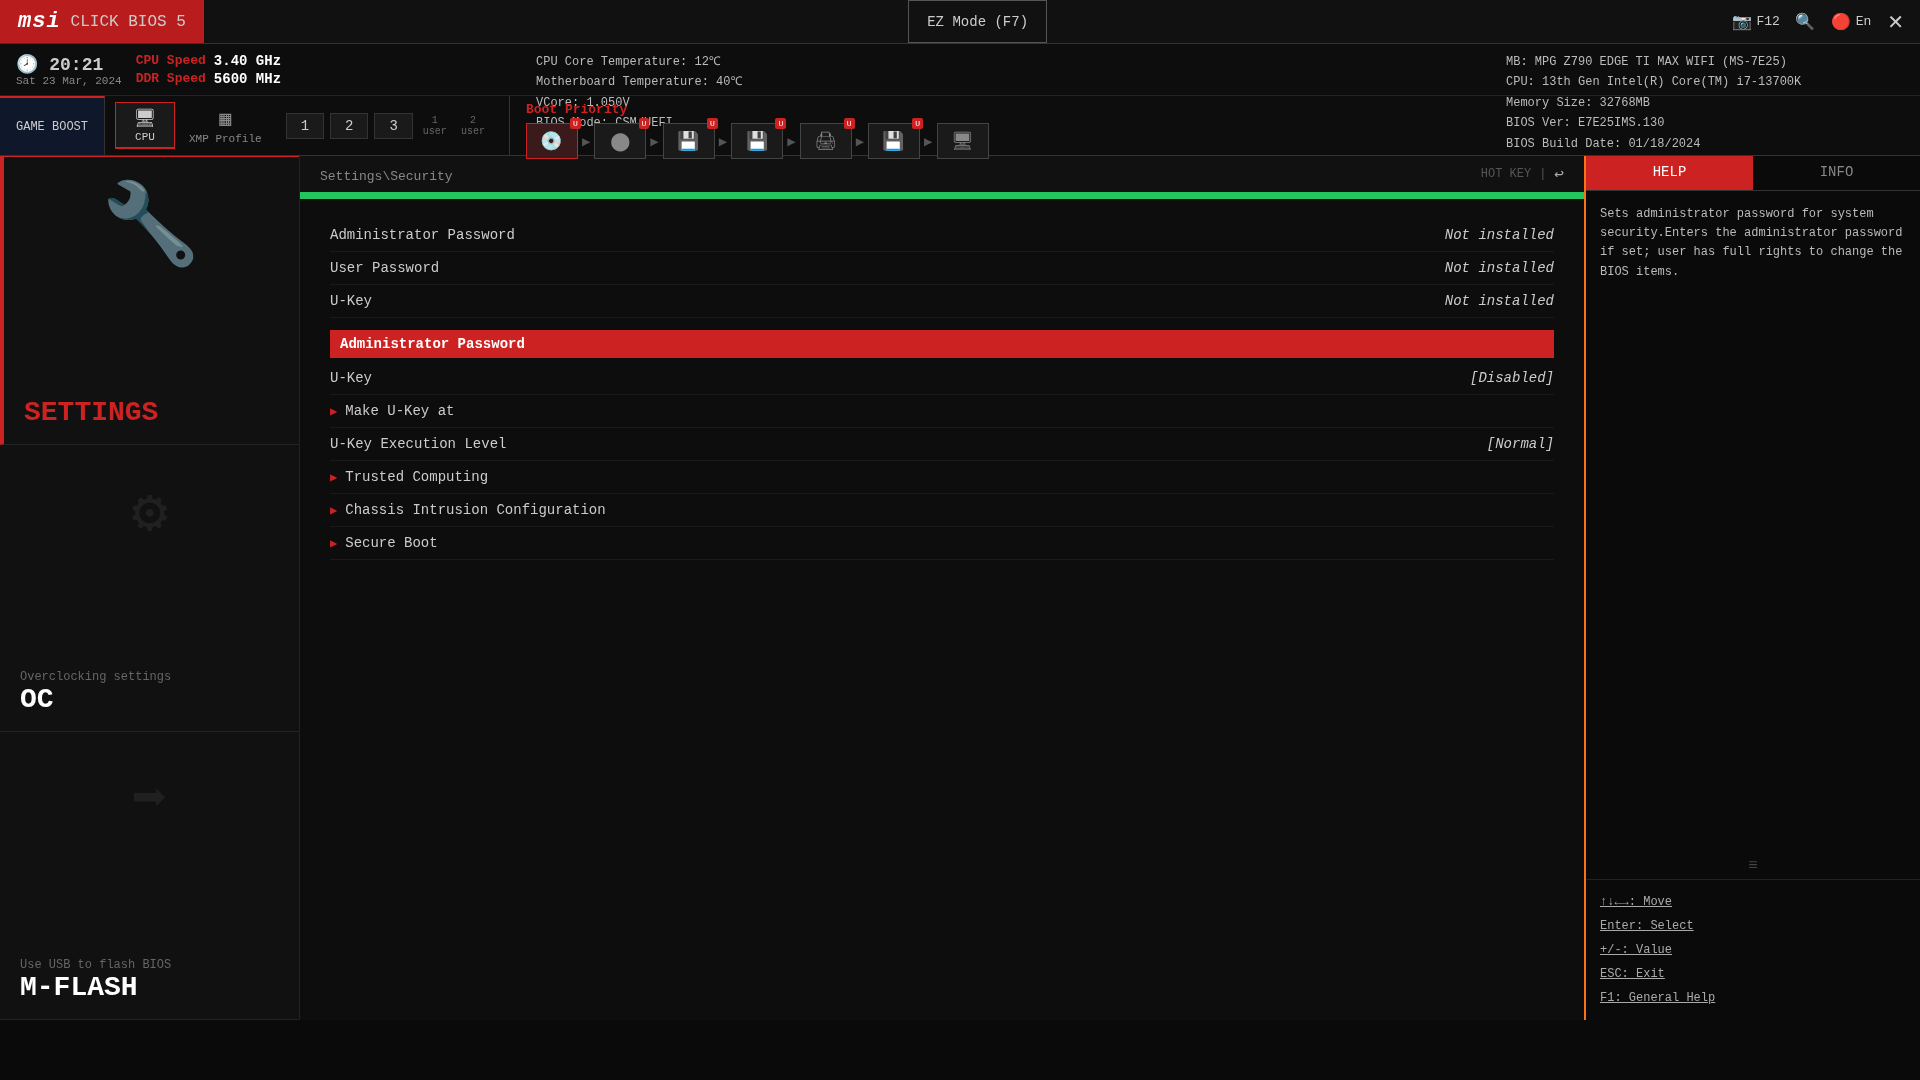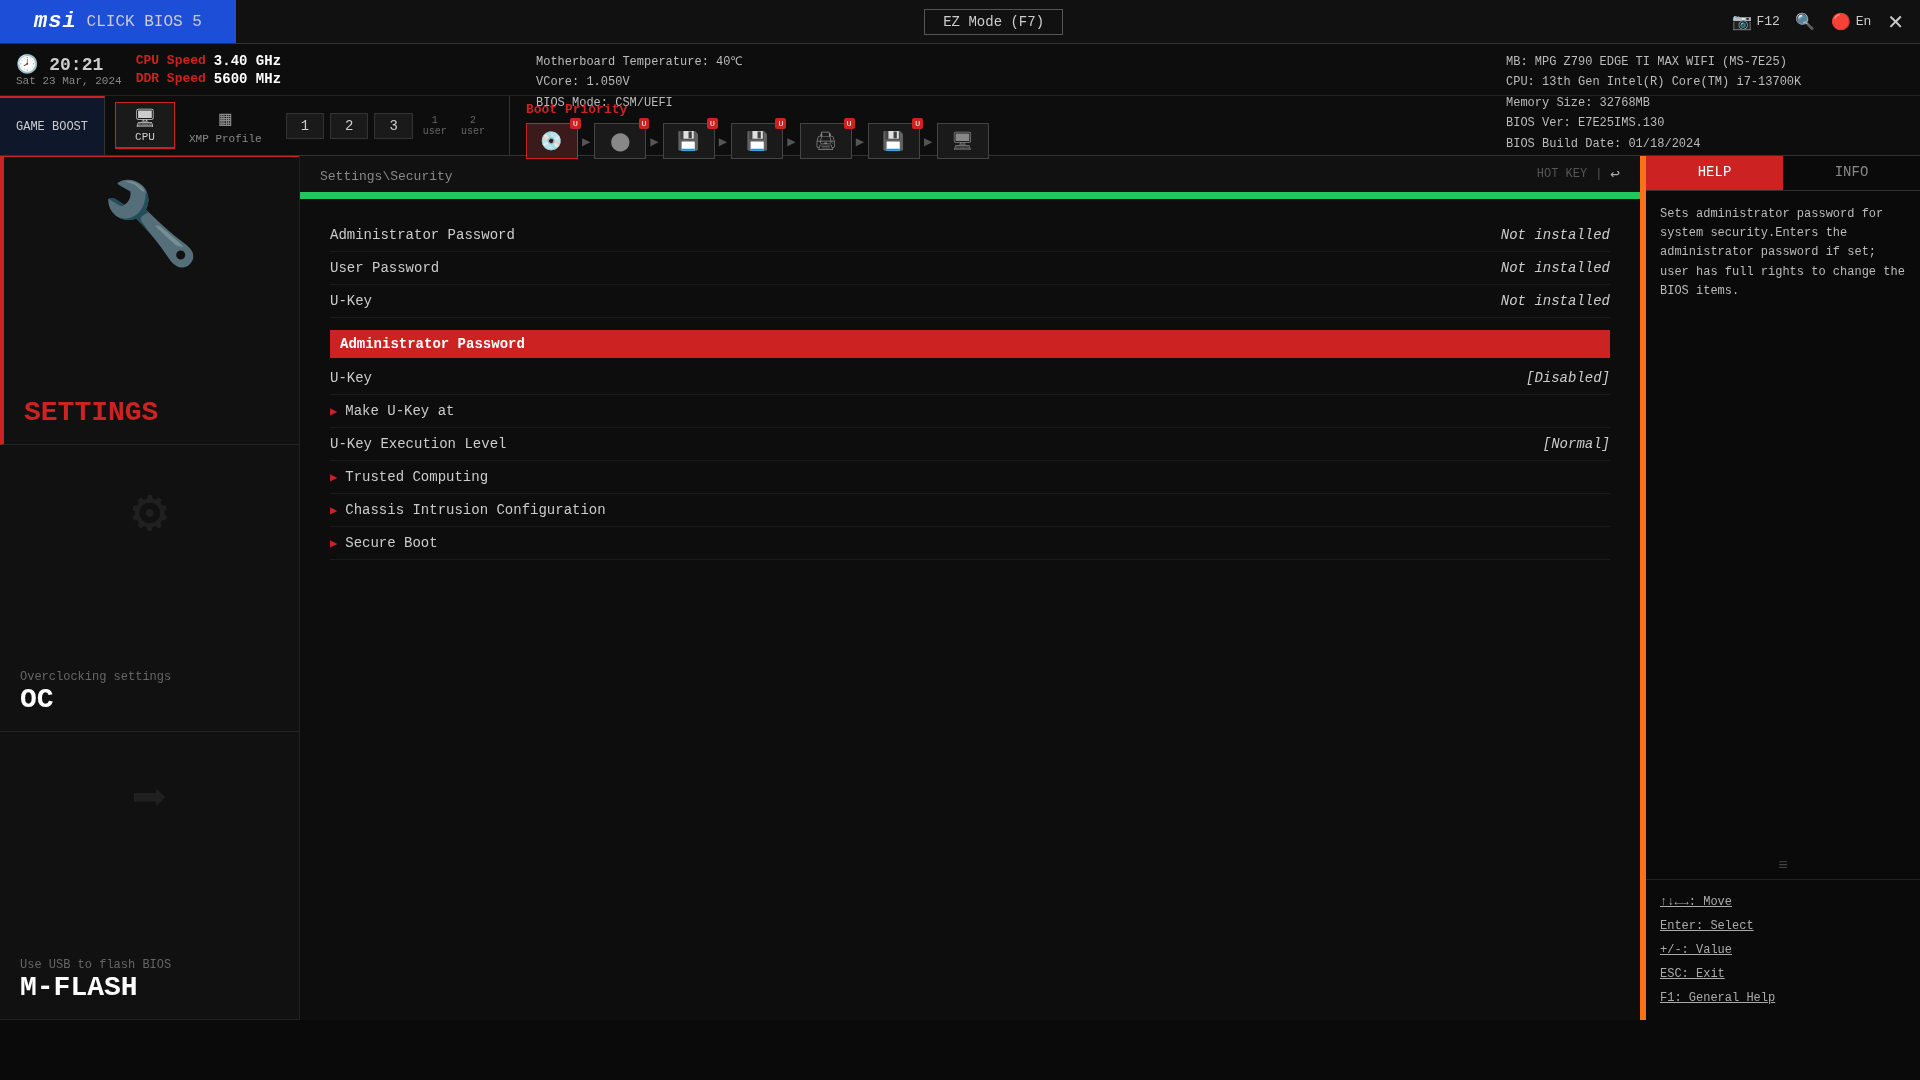--- a/index.html
+++ b/index.html
@@ -15,43 +15,42 @@
 
     
     .top-bar {
       background: #111;
       border-bottom: 1px solid #333;
       display: flex;
       align-items: stretch;
       height: 44px;
     }
     .logo-area {
-      background: #1d4ed8;
-      padding: 6px 34px;
+      background: #b91c1c;
+      padding: 6px 18px;
       display: flex;
       align-items: center;
     }
     .logo-text {
       color: #fff;
       font-size: 22px;
       font-weight: bold;
       font-style: italic;
       letter-spacing: 1px;
     }
     .logo-subtitle {
       color: #ccc;
       font-size: 16px;
       margin-left: 10px;
       font-style: normal;
       font-weight: normal;
     }
     .top-center {
       flex: 1;
       display: flex;
-      align-items: center;
       justify-content: center;
       padding-left: 35px;
     }
     .ez-mode-btn {
       background: transparent;
       border: 1px solid #555;
       color: #ccc;
       padding: 4px 18px;
       font-size: 14px;
       cursor: pointer;
@@ -362,23 +361,23 @@
     }
     .nav-row .arrow {
       color: #cc2222;
       margin-right: 8px;
       font-size: 12px;
     }
     .nav-row .nav-label { color: #ccc; }
 
     
     .right-panel {
-      width: 280px;
+      width: 336px;
       background: #0a0a0a;
-      border-left: 6px solid #f97316;
+      border-left: 2px solid #f97316;
       display: flex;
       flex-direction: column;
     }
     .right-tabs {
       display: flex;
       border-bottom: 1px solid #333;
     }
     .right-tab {
       flex: 1;
       padding: 8px;
@@ -455,20 +454,21 @@
         <span class="speed-label">CPU Speed</span>
         <span class="speed-value">3.40 GHz</span>
       </div>
       <div class="speed-row">
         <span class="speed-label">DDR Speed</span>
         <span class="speed-value">5600 MHz</span>
       </div>
     </div>
   </div>
   <div class="info-middle">
+    <div>CPU Core Temperature: 12℃</div>
     <div>Motherboard Temperature: 40℃</div>
     <div>VCore: 1.050V</div>
     <div>BIOS Mode: CSM/UEFI</div>
   </div>
   <div class="info-right">
     <div>MB: MPG Z790 EDGE TI MAX WIFI (MS-7E25)</div>
     <div>CPU: 13th Gen Intel(R) Core(TM) i7-13700K</div>
     <div>Memory Size: 32768MB</div>
     <div>BIOS Ver: E7E25IMS.130</div>
     <div>BIOS Build Date: 01/18/2024</div>

